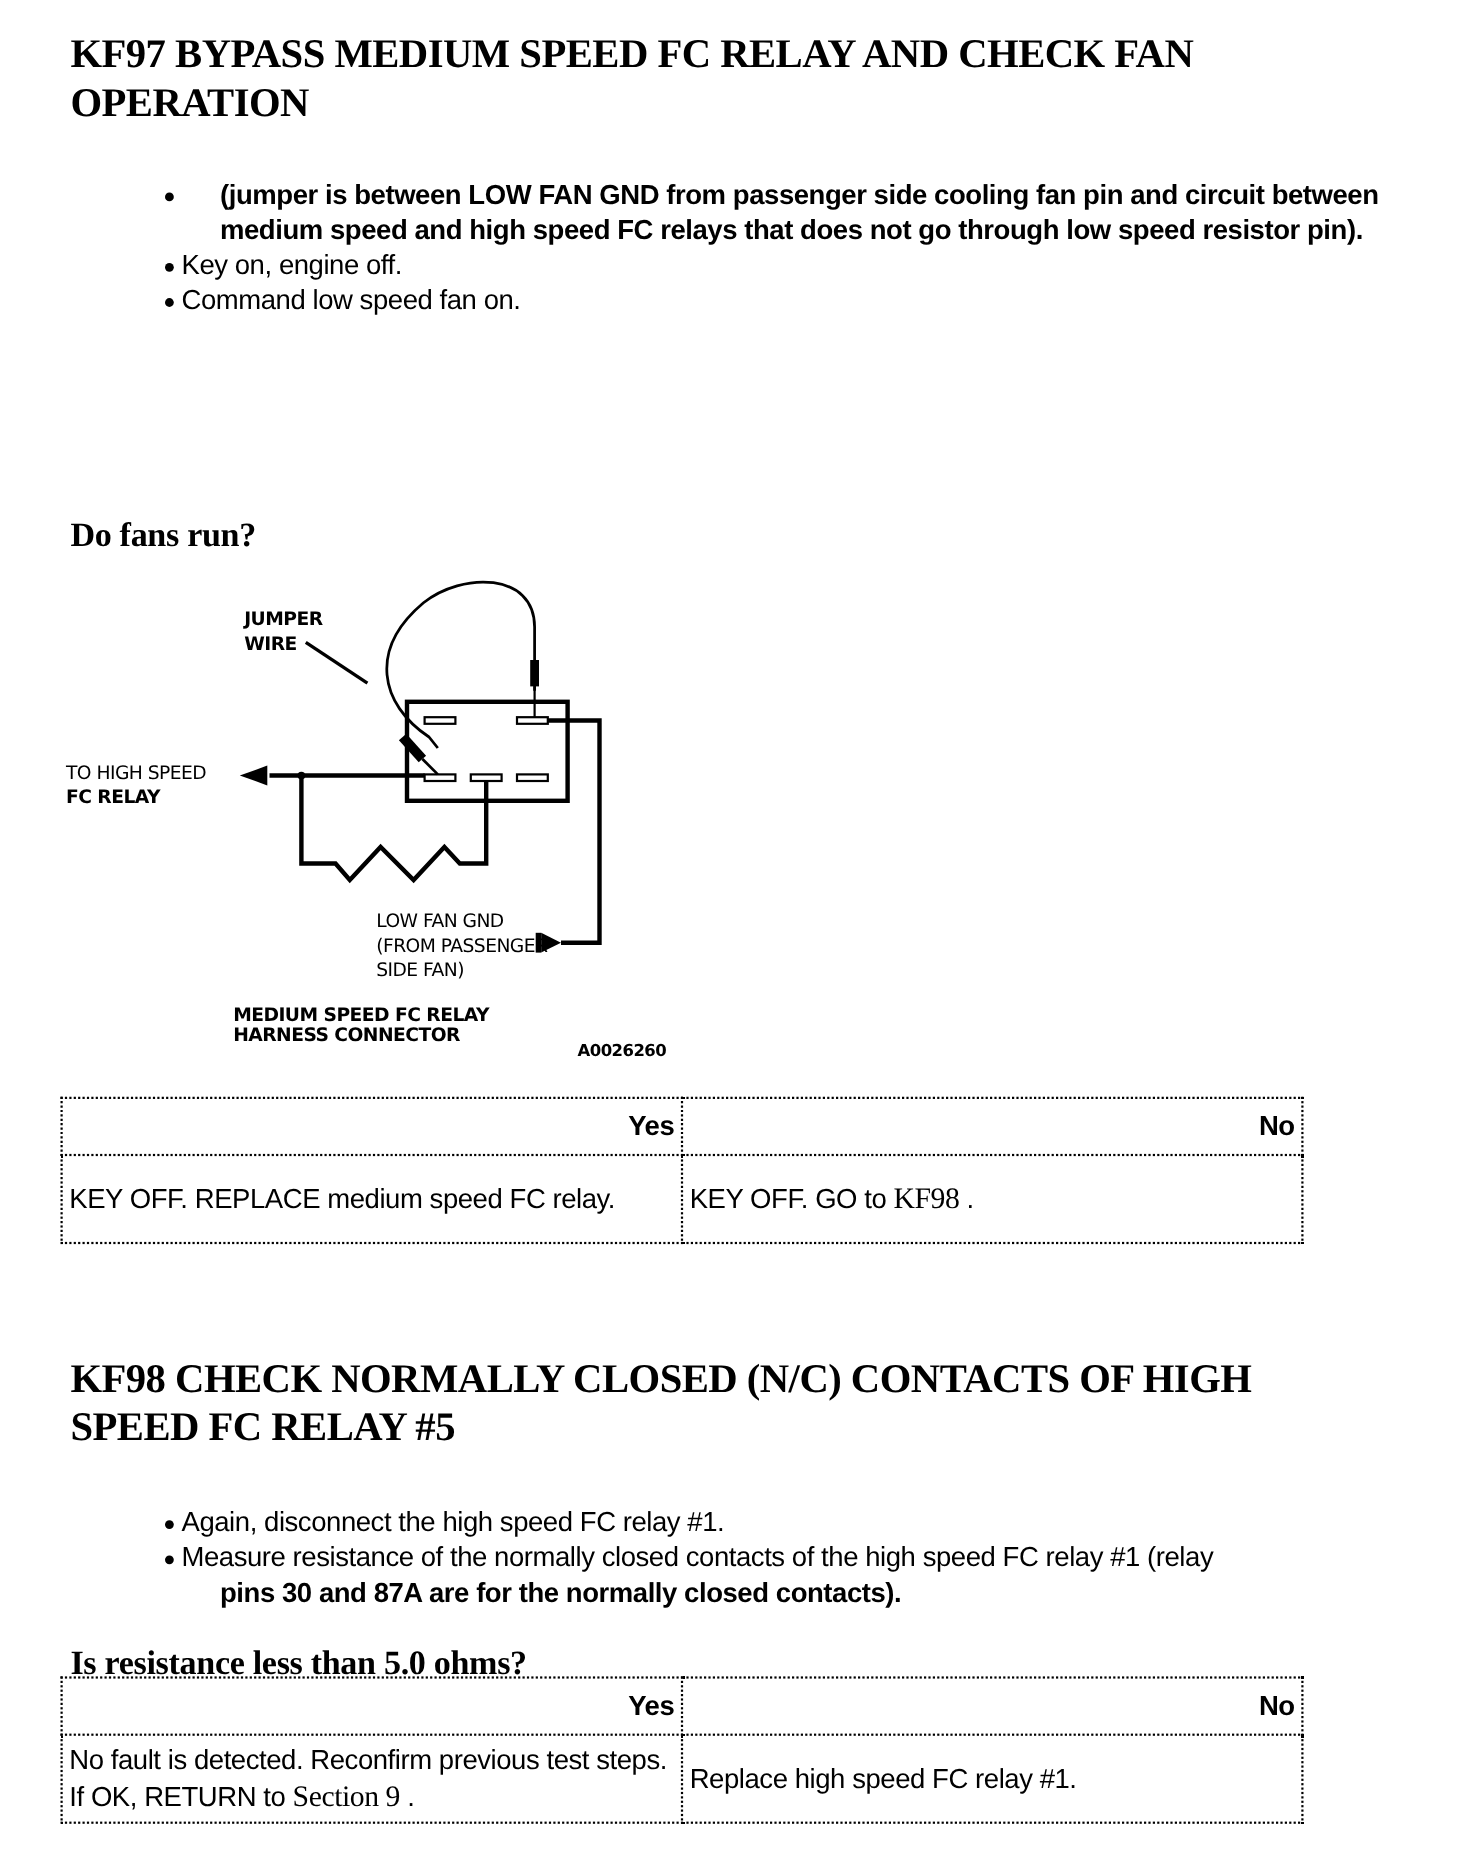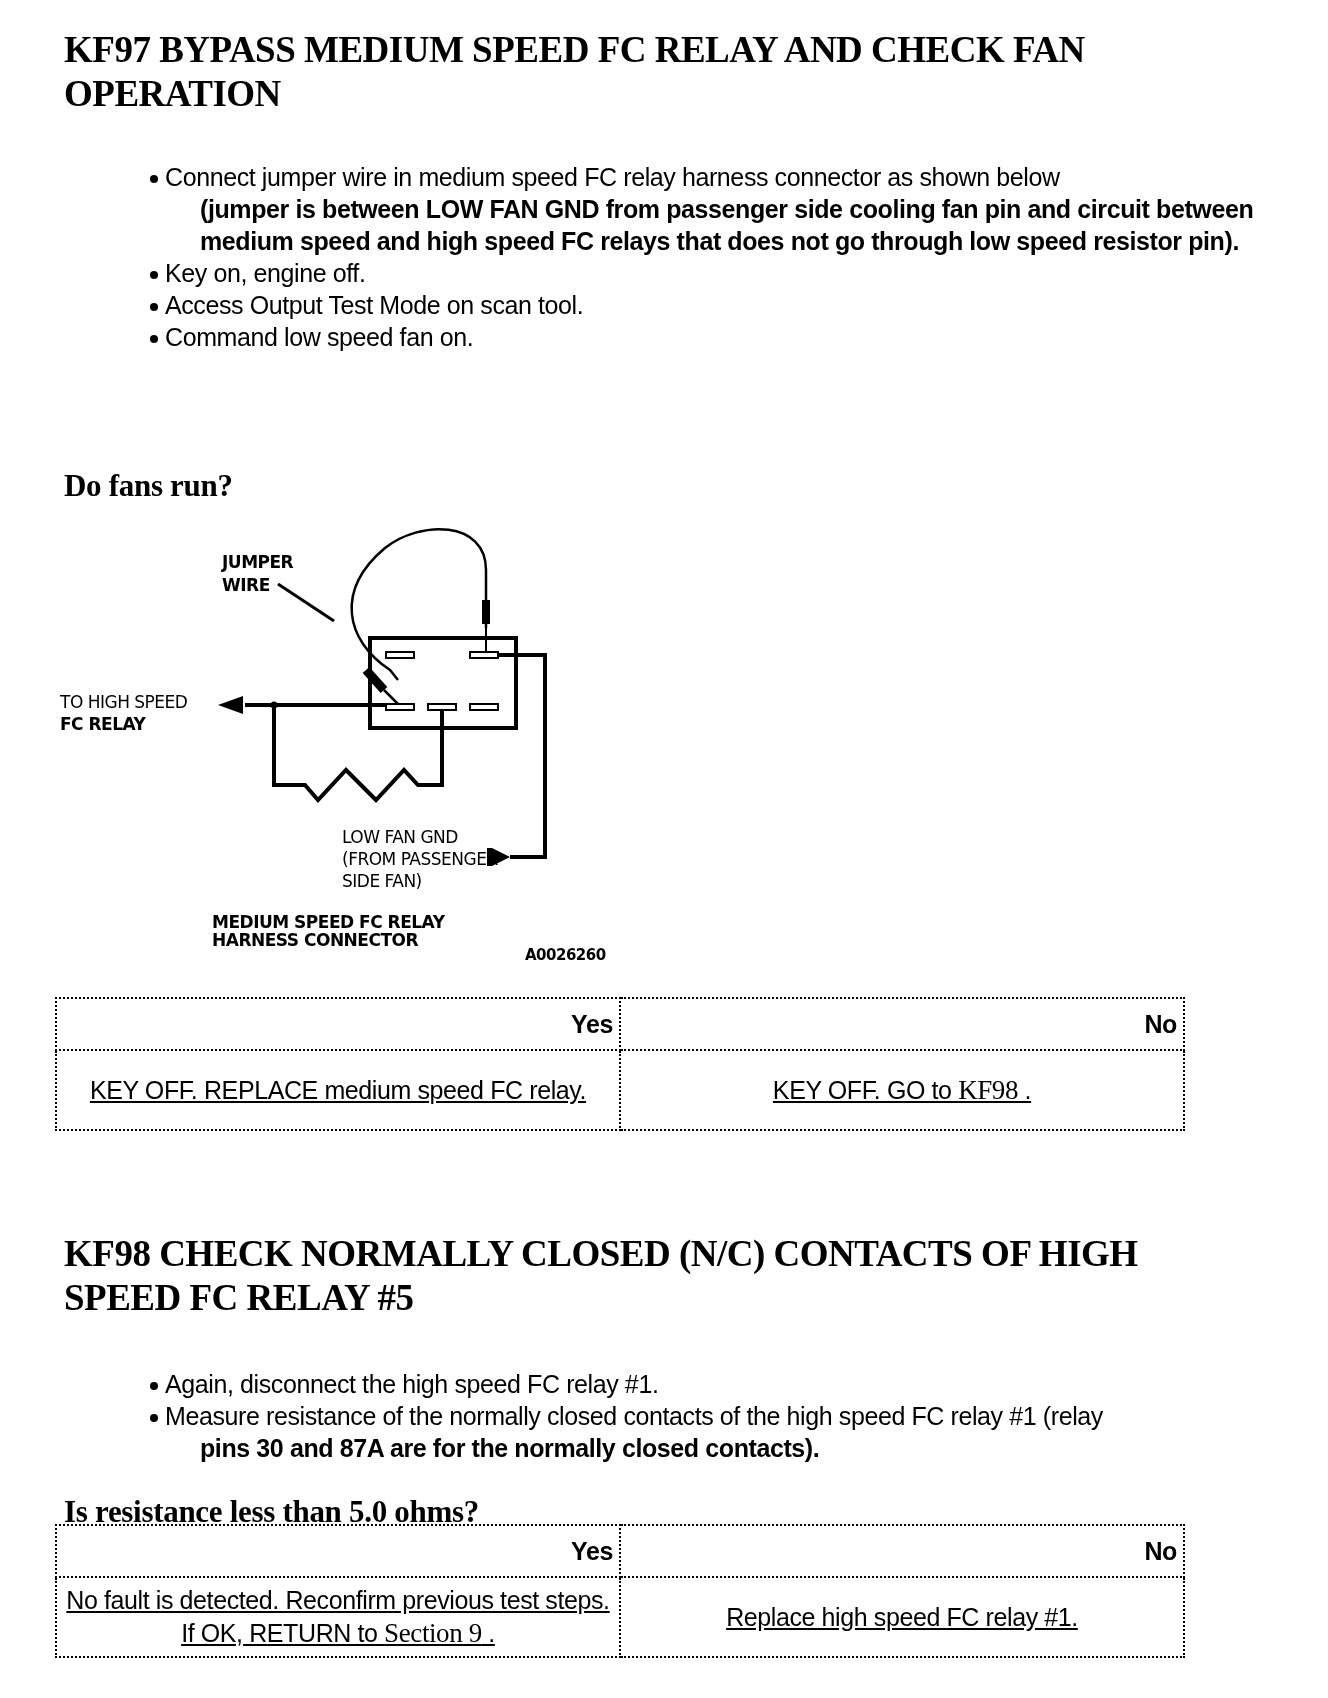--- a/index.html
+++ b/index.html
@@ -36,35 +36,34 @@
   }
   table.decision {
     position: absolute; left: 55px; width: 1130px;
     border-collapse: collapse; table-layout: fixed;
   }
   table.decision td, table.decision th {
     border: 2px dotted #000; font-size: 25px; letter-spacing: -0.4px;
     padding: 2px 6px; vertical-align: middle;
   }
   table.decision th { font-weight: bold; text-align: right; height: 46px; }
-  table.decision td { font-weight: normal; text-align: center; height: 74px; line-height: 33px; text-decoration: underline; }
+  table.decision td { font-weight: normal; text-align: left; height: 74px; line-height: 33px; }
   .serif { font-family: "Liberation Serif", serif; font-size: 27px; }
 </style>
 </head>
 <body>
 
 <h1 class="h1" style="top:28px;">
   <span>KF97 BYPASS MEDIUM SPEED FC RELAY AND CHECK FAN</span><br>
   <span>OPERATION</span>
 </h1>
 
 <ul class="bullets" style="top:161px;">
-  <li><span>Connect jumper wire in medium speed FC relay harness connector as shown below</span><span class="cont">(jumper is between LOW FAN GND from passenger side cooling fan pin and circuit between medium speed and high speed FC relays that does not go through low speed resistor pin).</span></li>
+  <li><span class="cont">(jumper is between LOW FAN GND from passenger side cooling fan pin and circuit between medium speed and high speed FC relays that does not go through low speed resistor pin).</span></li>
   <li><span>Key on, engine off.</span></li>
-  <li><span>Access Output Test Mode on scan tool.</span></li>
   <li><span>Command low speed fan on.</span></li>
 </ul>
 
 <div class="question" style="top:468px;">Do fans run?</div>
 
 <svg class="diagram" viewBox="0 520 700 460" width="700" height="460">
 
   <rect x="370" y="638" width="146" height="90" fill="none" stroke="#000" stroke-width="4"></rect>
 
   <rect x="386" y="652" width="28" height="6" fill="#fff" stroke="#000" stroke-width="2"></rect>

